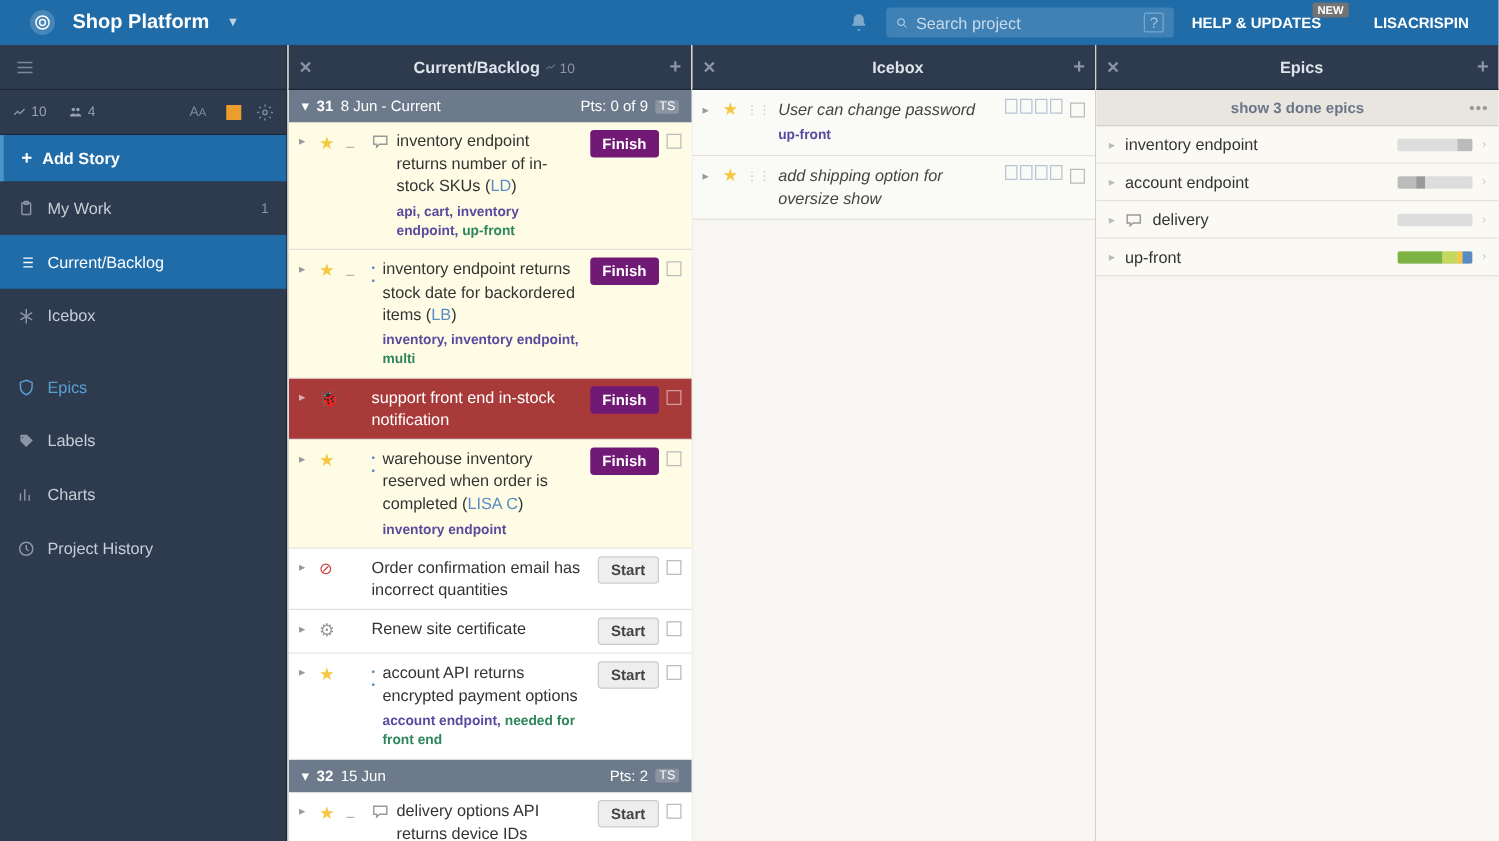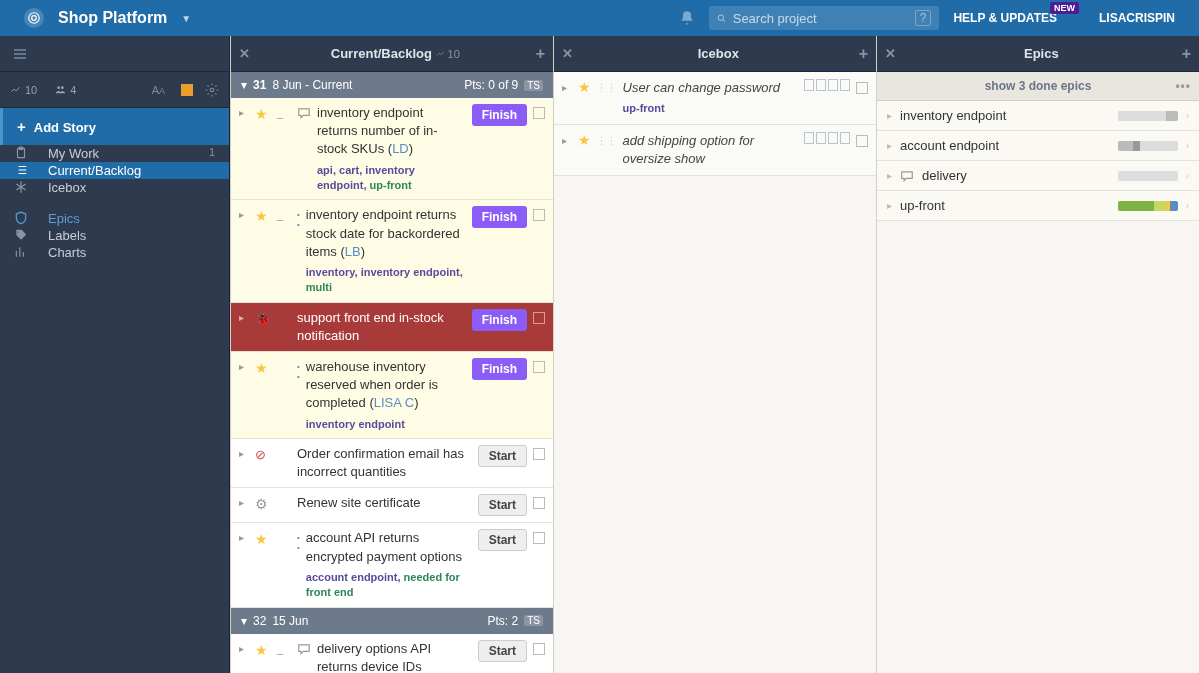--- a/index.html
+++ b/index.html
@@ -7,32 +7,32 @@
 .top{height:36px;background:#1f6ca8;display:flex;align-items:center;color:#fff;padding:0 24px;gap:14px}
 .logo{width:20px;height:20px;border-radius:50%;background:rgba(255,255,255,.18);display:flex;align-items:center;justify-content:center;font-size:12px}
 .ttl{font-size:16px;font-weight:600}
 .sp{flex:1}
 .bell{width:16px;height:16px;opacity:.7;cursor:pointer}
 .sbox{background:rgba(255,255,255,.15);border-radius:3px;padding:4px 8px;display:flex;align-items:center;gap:6px;width:230px}
 .sbox input{background:transparent;border:0;outline:0;color:#fff;font-size:13px;flex:1}
 .sbox input::placeholder{color:rgba(255,255,255,.7)}
 .q{color:rgba(255,255,255,.5);font-size:12px;border:1px solid rgba(255,255,255,.3);border-radius:2px;padding:0 4px}
 .hu{font-size:12px;font-weight:700;position:relative;cursor:pointer}
-.badge{position:absolute;top:-9px;right:-22px;background:#4c1d95;color:#fff;font-size:9px;padding:1px 4px;border-radius:2px}
+.badge{position:absolute;top:-9px;right:-22px;background:#737373;color:#fff;font-size:9px;padding:1px 4px;border-radius:2px}
 .usr{font-size:12px;font-weight:700;margin-left:28px;cursor:pointer}
 .main{display:flex;height:calc(100vh - 36px)}
 .sb{width:230px;background:#2e3b4e;border-right:1px solid #1a2332}
 .sbtop{height:36px;background:#2e3b4e;border-bottom:1px solid #1e2838;display:flex;align-items:center;padding:0 12px}
 .sbtop svg{width:16px;height:16px;stroke:#7a8a9e}
 .sbstat{height:36px;background:#2e3b4e;border-bottom:1px solid #1e2838;display:flex;align-items:center;padding:0 10px;color:#96a2b2;font-size:11px;gap:4px}
 .sq{width:12px;height:12px;background:#ec9e2c;margin-left:auto;margin-right:8px}
 .gear{color:#6e7c8f;cursor:pointer}
 .add{background:#1f6ca8;color:#fff;padding:10px 14px;font-size:13px;font-weight:600;cursor:pointer;border-left:3px solid #4a94c9}
 .add:before{content:"+";margin-right:8px;font-size:15px;font-weight:700}
-.ni{padding:1px 14px;color:#c7ced8;font-size:13px;display:flex;gap:20px;cursor:pointer}
+.ni{padding:14px 14px;color:#c7ced8;font-size:13px;display:flex;align-items:center;gap:10px;cursor:pointer}
 .ni.act{background:#1f6ca8;color:#fff}
 .ni .cnt{margin-left:auto;color:#8a95a6;font-size:11px}
 .sep{height:14px}
 .ico{width:14px;height:14px;display:inline-flex;align-items:center;justify-content:center}
 .panels{flex:1;display:flex;background:#edece7;overflow:hidden}
 .pan{flex:1;min-width:0;display:flex;flex-direction:column;border-left:1px solid #d2d0ca;background:#fff}
 .ph{height:36px;background:#2e3b4e;color:#dfe4eb;display:flex;align-items:center;padding:0 8px;font-size:13px;font-weight:600;gap:6px;border-bottom:1px solid #1e2838}
 .x{width:16px;height:16px;cursor:pointer;color:#8a95a6}
 .ph .ct{flex:1;text-align:center}
 .vel{color:#8a95a6;font-size:11px;font-weight:400}
@@ -51,21 +51,21 @@
 .chore{color:#999;font-size:14px}
 .pts{width:14px;font-size:11px;color:#999;padding-top:3px}
 .st.r .pts,.st.b .pts{color:rgba(255,255,255,.6)}
 .dots{color:#5a8cc4;font-size:8px;display:flex;flex-direction:column;gap:1px;padding-top:4px}
 .txt{flex:1;font-size:13px;line-height:1.4}
 .own{color:#5a8cc4}
 .lbs{margin-top:4px;font-size:11px;color:#5a4a9e;font-weight:600}
 .lbs span:not(:last-child):after{content:", "}
 .lb-g{color:#2d8659}
 .btn{padding:3px 10px;border-radius:3px;font-size:12px;font-weight:600;cursor:pointer;height:22px;white-space:nowrap}
-.btn.f{background:#8b5cf6;color:#fff;border:0}
+.btn.f{background:#701a75;color:#fff;border:0}
 .btn.s{background:#eee;color:#444;border:1px solid #ccc}
 .cb{width:12px;height:12px;border:1px solid #bbb;margin-top:3px;cursor:pointer}
 .st.r .cb,.st.b .cb{border-color:rgba(255,255,255,.5)}
 .ice{padding:7px 8px;border-bottom:1px solid #e3e1d9;background:#fafaf6;display:flex;gap:6px}
 .ice .txt{font-style:italic;color:#444}
 .mini{margin-left:auto;display:flex;gap:2px;align-items:flex-start}
 .mini span{width:10px;height:12px;border:1px solid #b8c4d0;display:inline-block;cursor:pointer}
 .ephd{text-align:center;padding:7px;font-size:12px;color:#6a7688;background:#e8e6de;border-bottom:1px solid #d2d0ca;font-weight:600;position:relative}
 .emore{position:absolute;right:8px;top:7px;color:#999;letter-spacing:1px;cursor:pointer}
 .ep{display:flex;align-items:center;padding:7px 10px;border-bottom:1px solid #e3e1d9;gap:8px;background:#faf9f4;font-size:13px;color:#333}
@@ -187,20 +187,29 @@
           <span style="">Labels</span>
         </div>
         <div class="ni">
           <span class="ico" style="color:#8a95a6">
             <svg width="14" height="14" viewBox="0 0 24 24" fill="none" stroke="currentColor" stroke-width="2">
               <path d="M4 20V10m6 10V4m6 16v-8"></path>
             </svg>
           </span>
           <span style="">Charts</span>
         </div>
+        <div class="ni">
+          <span class="ico" style="color:#8a95a6">
+            <svg width="14" height="14" viewBox="0 0 24 24" fill="none" stroke="currentColor" stroke-width="2">
+              <circle cx="12" cy="12" r="9"></circle>
+              <path d="M12 7v5l3 3"></path>
+            </svg>
+          </span>
+          <span style="">Project History</span>
+        </div>
       </div>
   </div>
 
   <div class="panels">
     <div class="pan">
       <div class="ph">
         <span class="x">✕</span>
         <span class="ct">
           <span>Current/Backlog</span>
           <span class="vel">
@@ -290,21 +299,21 @@
             <span class="dots">
               <span>•</span>
               <span>•</span>
             </span>
             <div class="txt">account API returns encrypted payment options<div class="lbs"><span class="">account endpoint</span><span class="lb-g">needed for front end</span></div></div>
             <button class="btn s">Start</button>
             <span class="cb"></span>
           </div>
           <div class="ih">
             <span>▾</span>
-            <span style="font-weight:400">32</span>
+            <span style="font-weight:700">32</span>
             <span>15 Jun</span>
             <span class="r">
               <span>Pts: 2</span>
               <span class="ts">TS</span>
             </span>
           </div>
           <div class="st">
             <span class="ex">▸</span>
             <span class="ty"><span class="star">★</span></span>
             <span class="pts">_</span>

